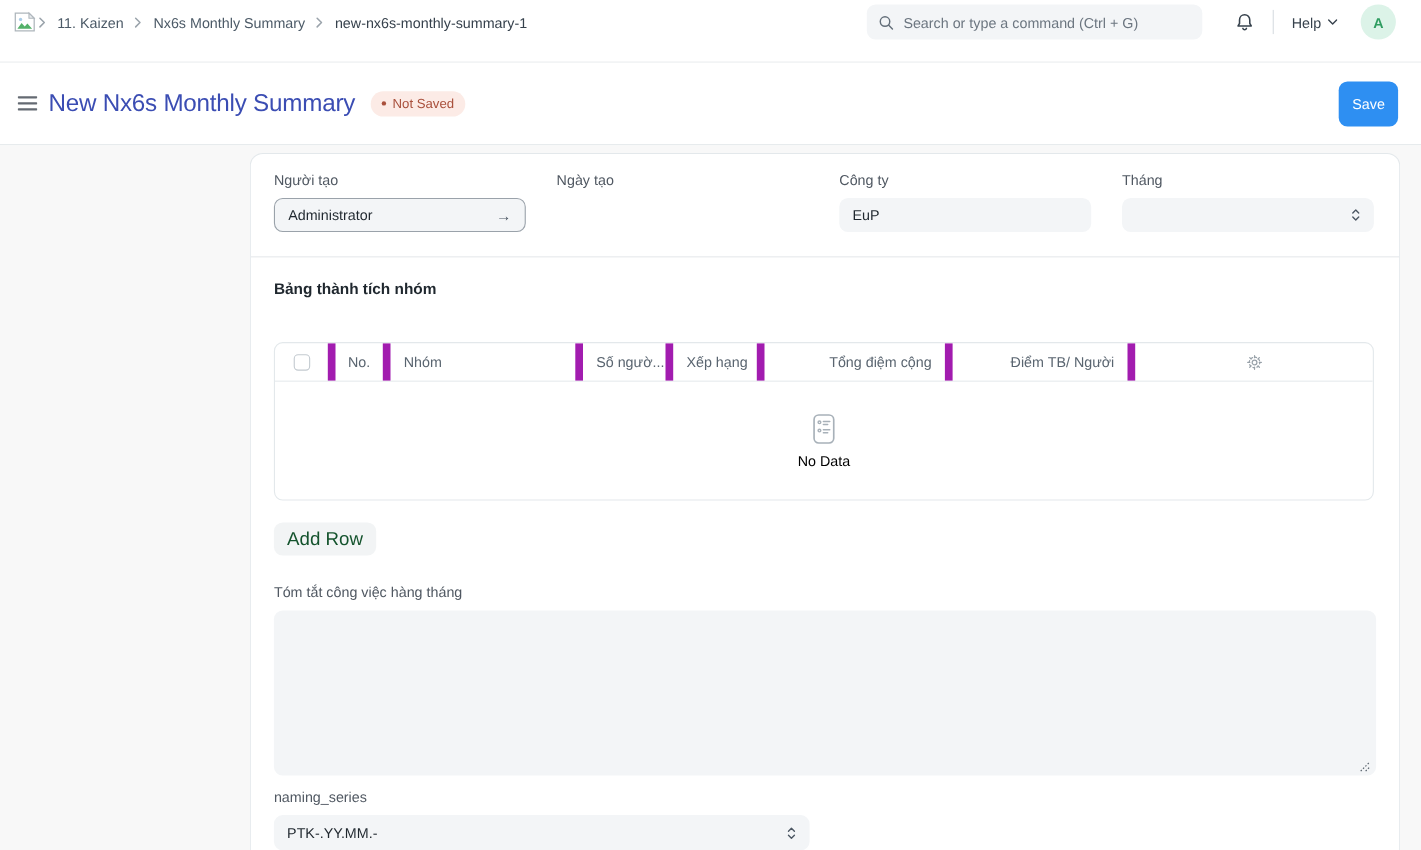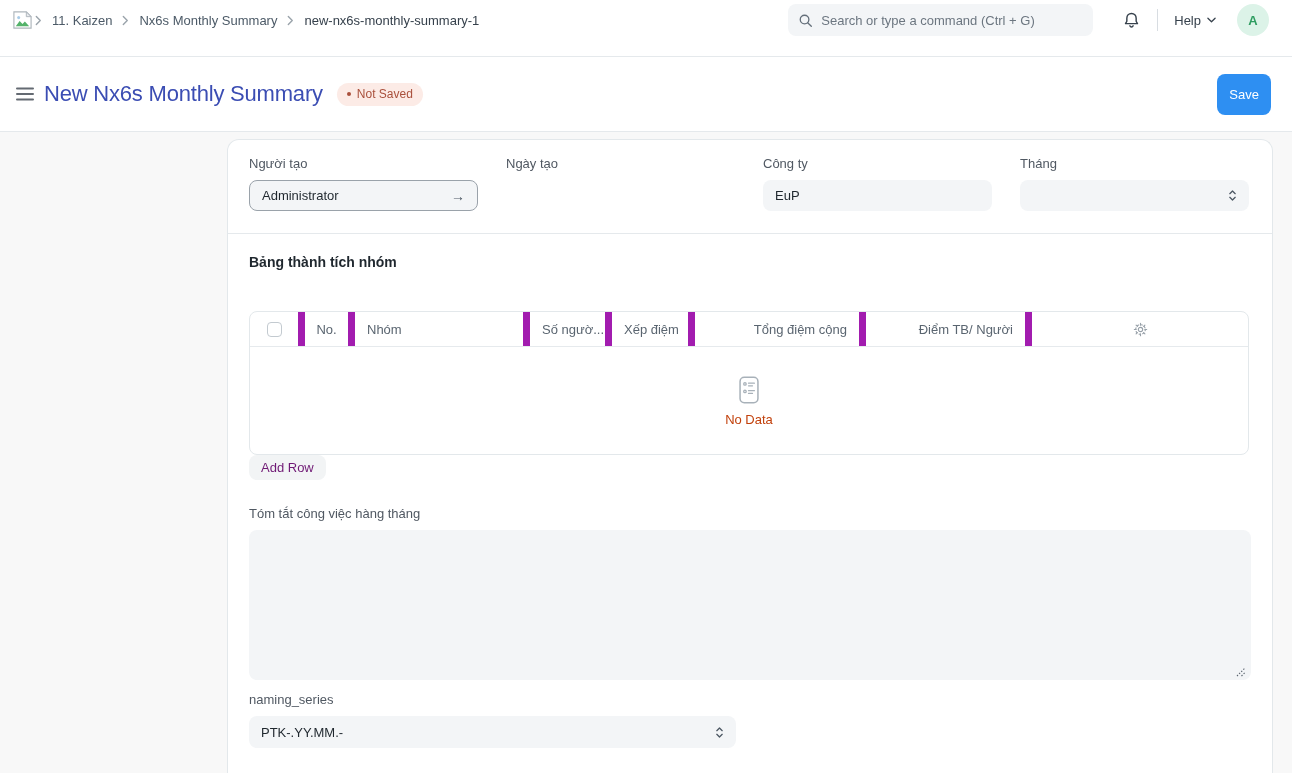--- a/index.html
+++ b/index.html
@@ -101,24 +101,24 @@
   .col-tb { width:166px; justify-content:flex-end; }
   .col-gear { flex:1; justify-content:center; padding:0; cursor:pointer; }
   .checkbox {
     width:15px; height:15px; border:1px solid #c3cad0; border-radius:4px;
     background:#fff; cursor:pointer;
   }
   .grid-empty {
     height:107px; display:flex; flex-direction:column; align-items:center;
     justify-content:center; gap:6px;
   }
-  .empty-text { color:#c2410c; font-size:13px; }
+  .empty-text { color:#000000; font-size:13px; }
   .add-row-btn {
-    margin-top:0; background:#f2f4f5; border:none; border-radius:8px;
-    font-family:inherit; font-size:13px; color:#701a75;
+    margin-top:20px; background:#f2f4f5; border:none; border-radius:8px;
+    font-family:inherit; font-size:17px; color:#14532d;
     padding:5px 12px; cursor:pointer;
   }
   
   .summary-label { margin-top:26px; font-size:13px; color:#505862; }
   .textarea-wrap { position:relative; margin-top:9px; }
   .summary-textarea {
     width:1002px; height:150px; background:#f3f5f7; border:none; outline:none;
     border-radius:8px; resize:none; font-family:inherit; font-size:13px;
     color:#1f272e; padding:8px 12px; display:block;
   }
@@ -243,21 +243,21 @@
 
     
     <div class="grid">
       <div class="grid-header">
         <div class="gcell col-check">
           <span class="checkbox"></span>
         </div>
         <div class="gcell col-no">No.</div>
         <div class="gcell col-nhom">Nhóm</div>
         <div class="gcell col-songuoi">Số ngườ...</div>
-        <div class="gcell col-xephang">Xếp điệm</div>
+        <div class="gcell col-xephang">Xếp hạng</div>
         <div class="gcell col-cong">Tổng điệm cộng</div>
         <div class="gcell col-tb">Điểm TB/ Người</div>
         <div class="gcell col-gear">
           <span style="display:flex;">
             <svg viewBox="0 0 16 16" width="15" height="15" fill="none" stroke="#98a1a9" stroke-width="1.2" stroke-linecap="round">
               <circle cx="8" cy="8" r="2.3"></circle>
               <circle cx="8" cy="8" r="5.1" stroke-dasharray="1.4 2.6"></circle>
               <path d="M8 1.4 v2 M8 12.6 v2 M1.4 8 h2 M12.6 8 h2 M3.3 3.3 l1.4 1.4 M11.3 11.3 l1.4 1.4 M12.7 3.3 l-1.4 1.4 M4.7 11.3 l-1.4 1.4"></path>
             </svg>
           </span>

